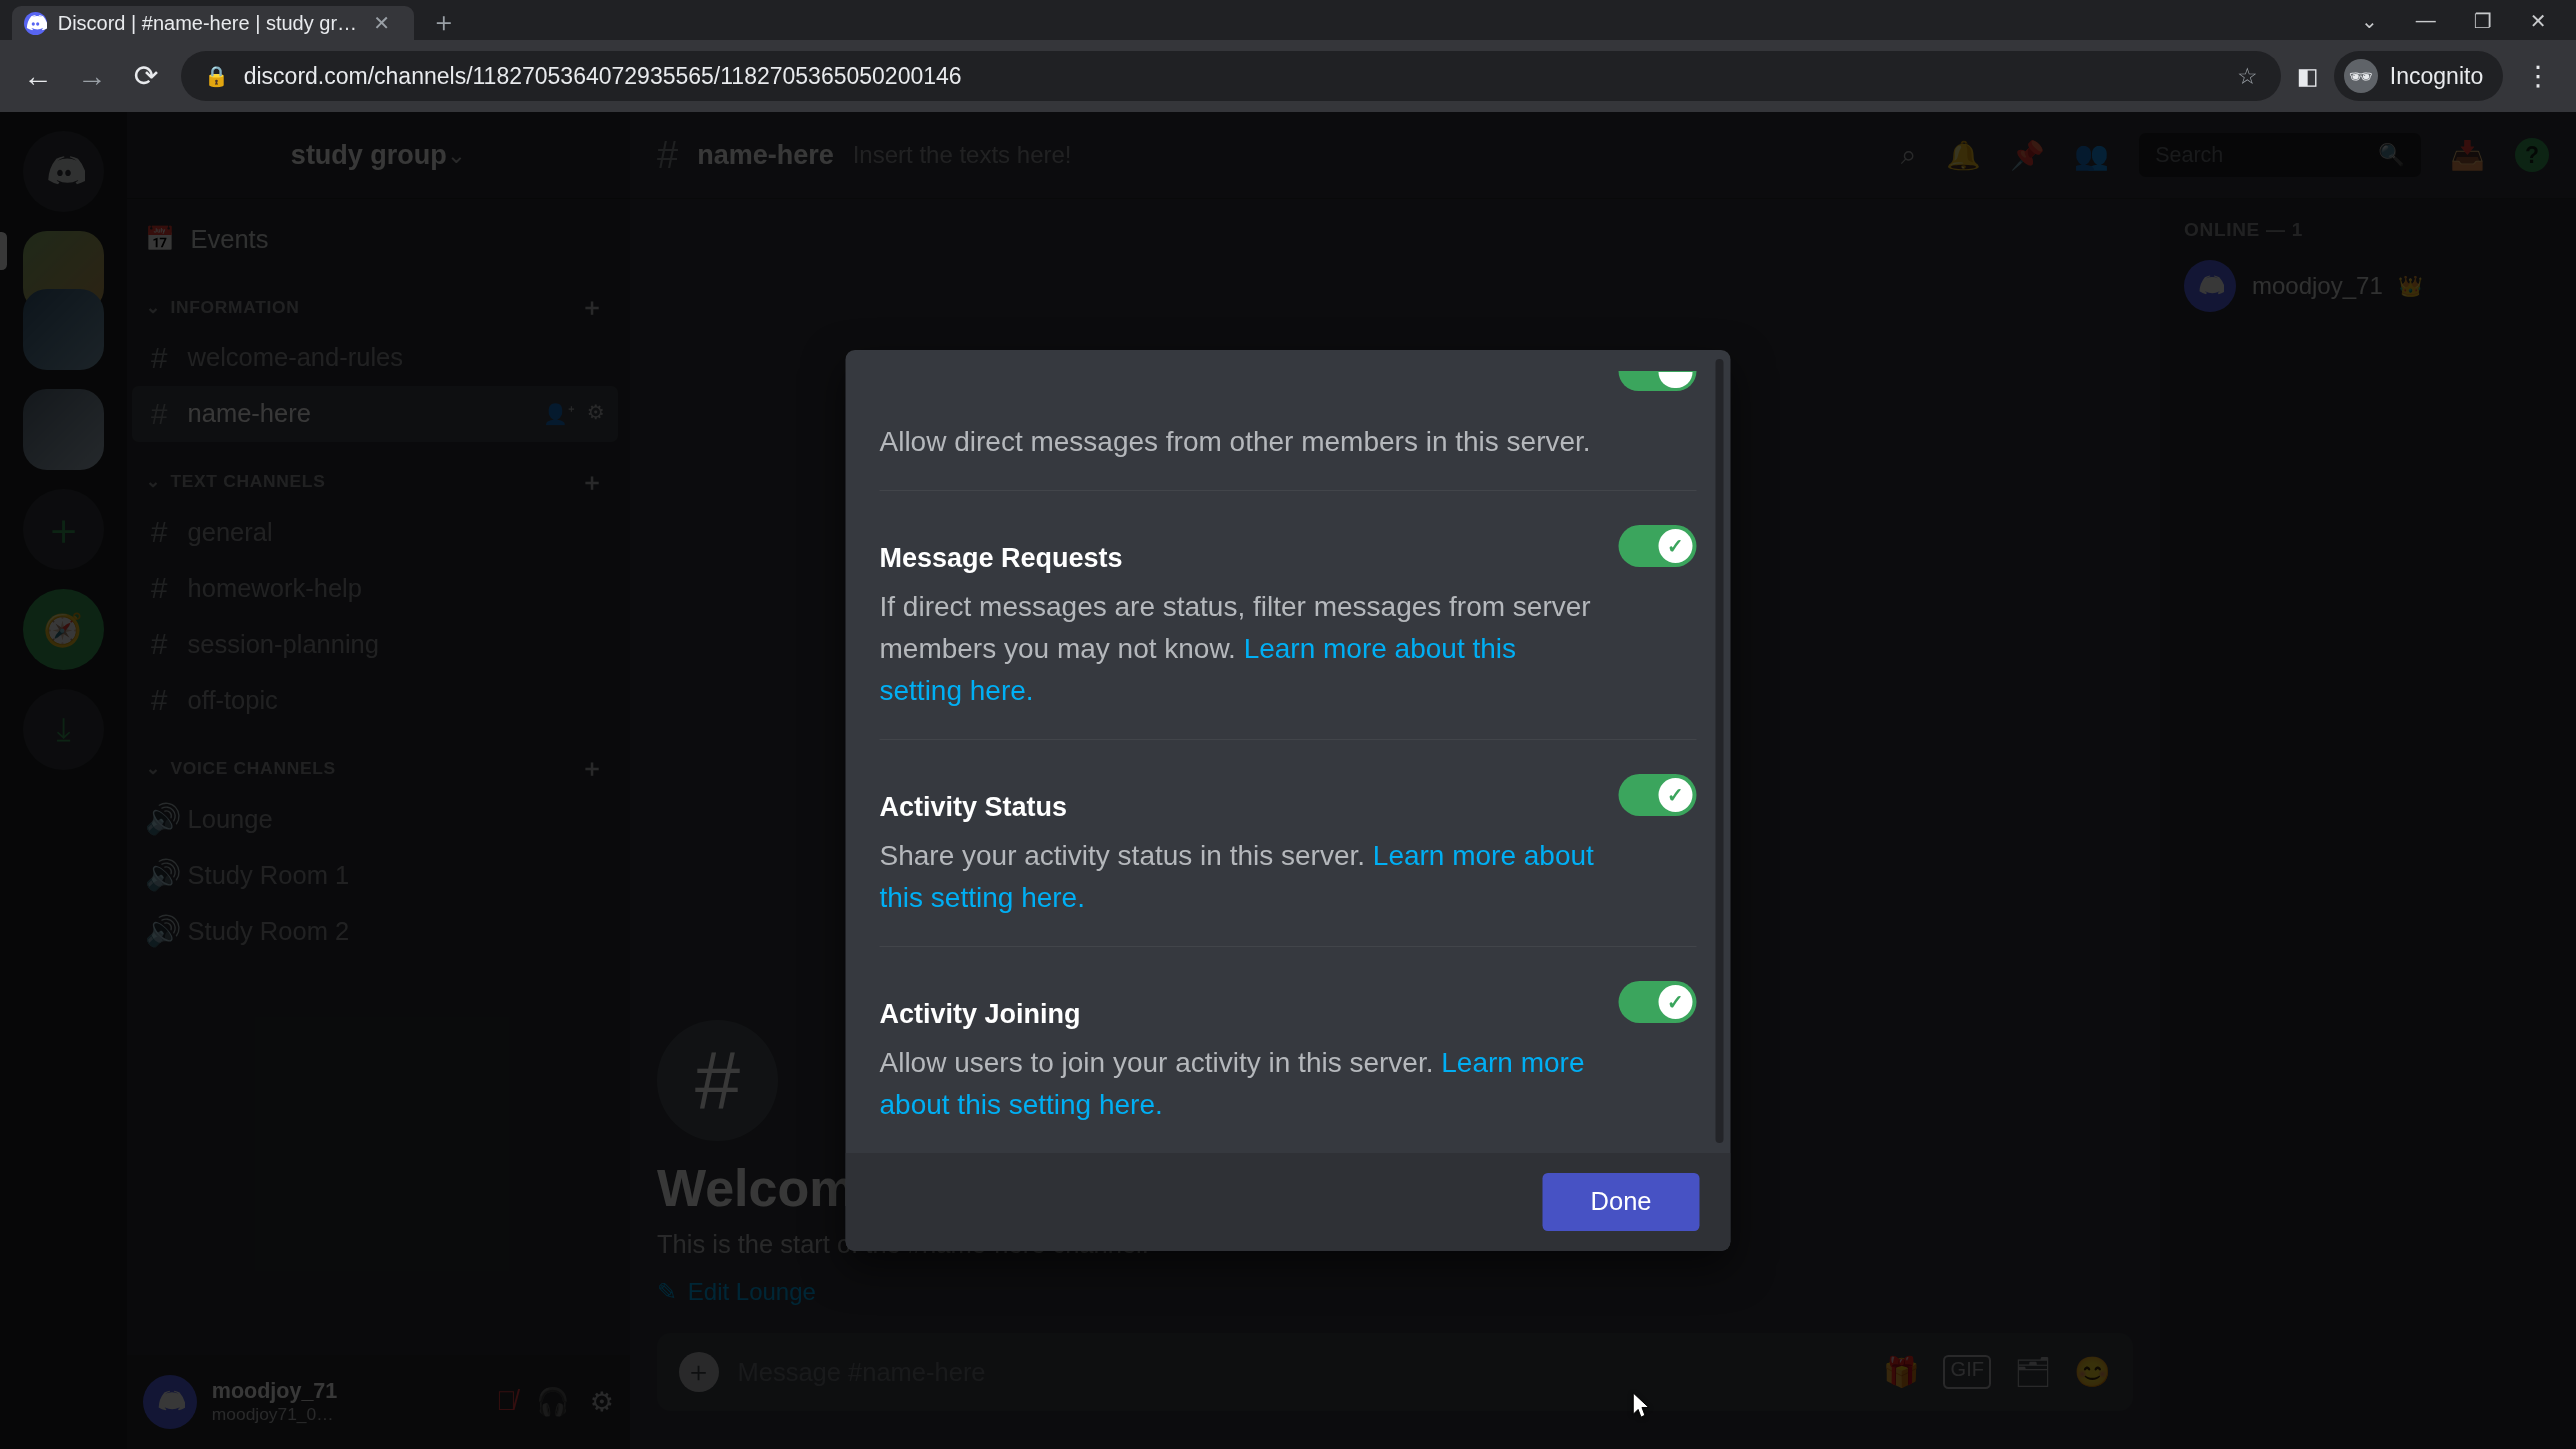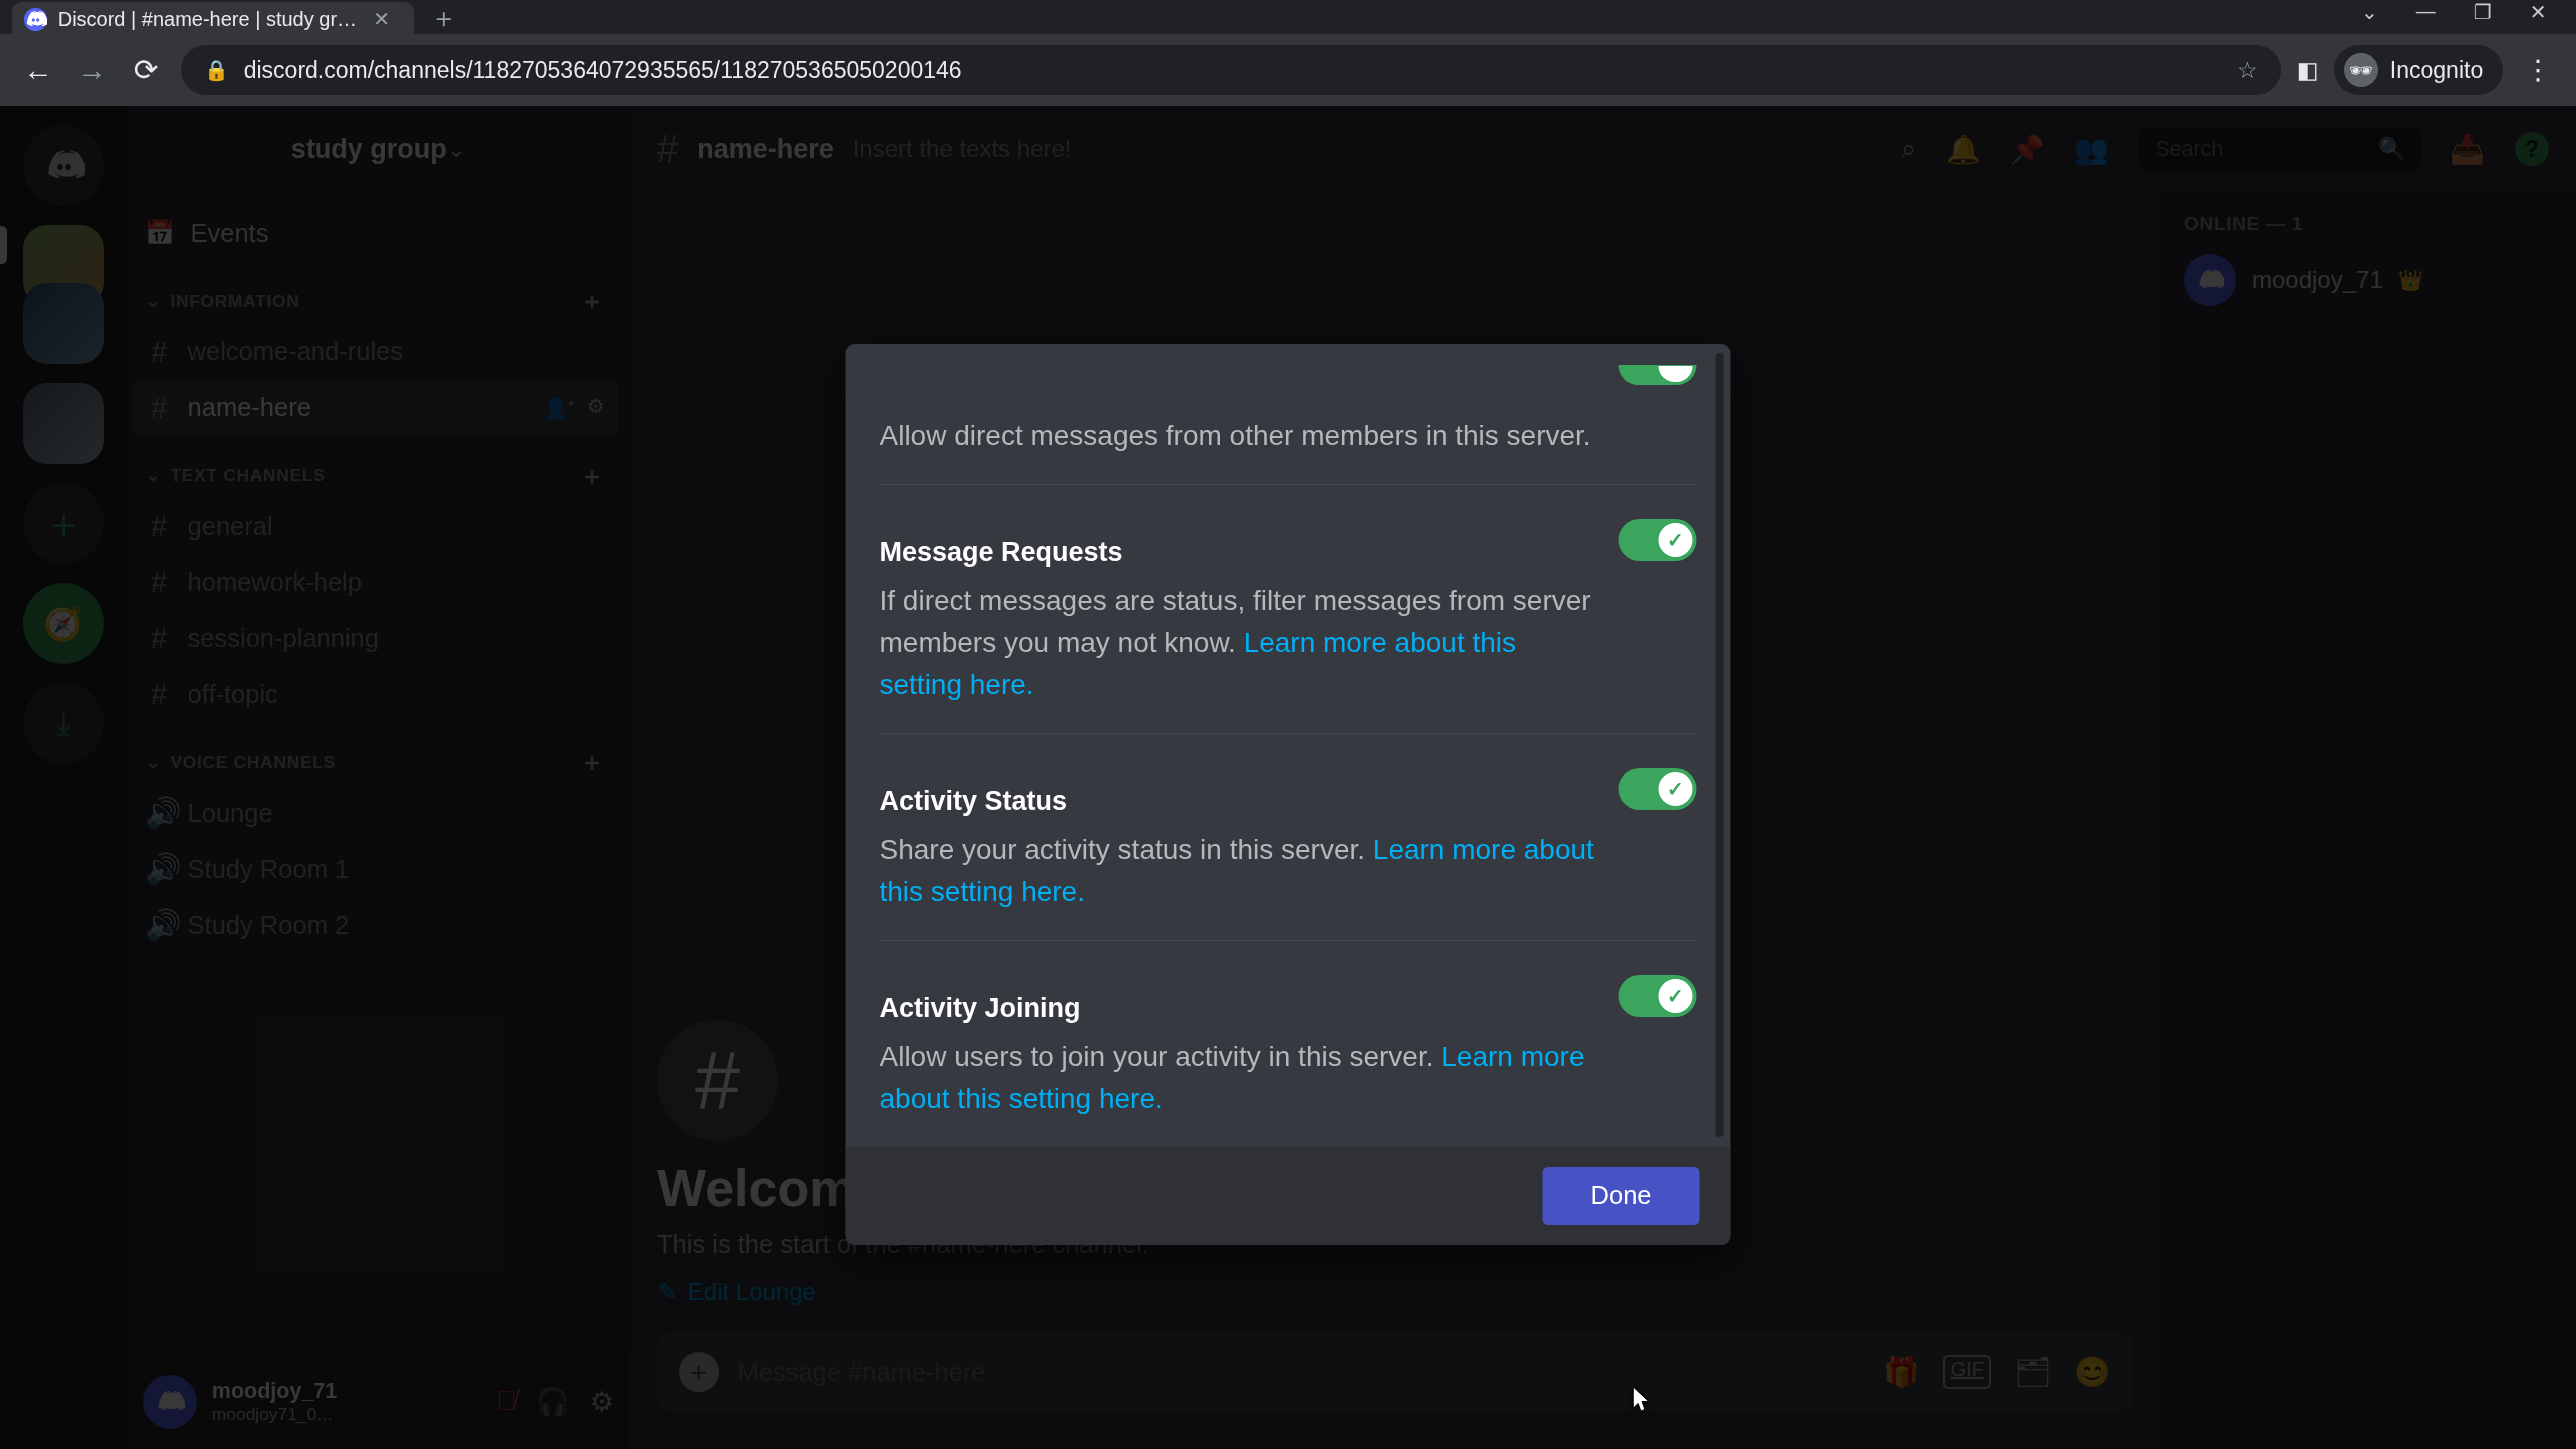--- a/index.html
+++ b/index.html
@@ -1,20 +1,20 @@
 <!DOCTYPE html>
 <html style="font-size:10.7px"><head>
 <meta charset="utf-8">
 <style>
   * { margin:0; padding:0; box-sizing:border-box; font-family:"Segoe UI",Arial,sans-serif; }
   html,body { width:2576px; height:1449px; background:#202225; overflow:hidden; }
 
   
   .browser { width:100%; height:100%; display:flex; flex-direction:column; background:#202124; }
-  .titlebar { height:34px; background:#202124; display:flex; align-items:flex-start; }
+  .titlebar { height:40px; background:#202124; display:flex; align-items:flex-end; }
   .tab-strip { display:flex; align-items:flex-end; flex:1; padding-left:12px; }
   .tab { display:flex; align-items:center; gap:10.7px; background:#35363a; color:#e8eaed;
          height:34px; padding:0 19px 0 12px; border-radius:9.4px 9.4px 0 0; font-size:20px;
          max-width:429px; }
   .tab .favicon { width:23px; height:23px; border-radius:50%; background:#5865f2;
                   display:flex; align-items:center; justify-content:center; color:#fff; font-size:13.4px; }
   .tab .label { white-space:nowrap; overflow:hidden; text-overflow:ellipsis; max-width:309px; }
   .tab .close { color:#9aa0a6; font-size:20px; padding:2.7px 5.4px; cursor:pointer; }
   .newtab { color:#9aa0a6; font-size:27px; padding:0 16px; cursor:pointer; }
   .win-controls { display:flex; gap:38px; padding:0 29.5px 6.7px 0; color:#c8cacc; font-size:20px; }
@@ -335,21 +335,21 @@
             <div class="edit">
               <span>✎</span>
               <span>Edit Lounge</span>
             </div>
           </div>
           <div class="composer">
             <span class="plus">＋</span>
             <span class="ph">Message #name-here</span>
             <div class="right">
               <span>🎁</span>
-              <span style="font-size:20px;border:2px solid #b9bbbe;border-radius:5.4px;padding:1.3px 5.4px;text-decoration:underline;">GIF</span>
+              <span style="font-size:20px;border:2px solid #b9bbbe;border-radius:5.4px;padding:1.3px 5.4px;">GIF</span>
               <span>🗂</span>
               <span>😊</span>
             </div>
           </div>
         </div>
 
         <div class="members">
           <div class="hdr">ONLINE — 1</div>
           <div class="member">
             <div class="av">

